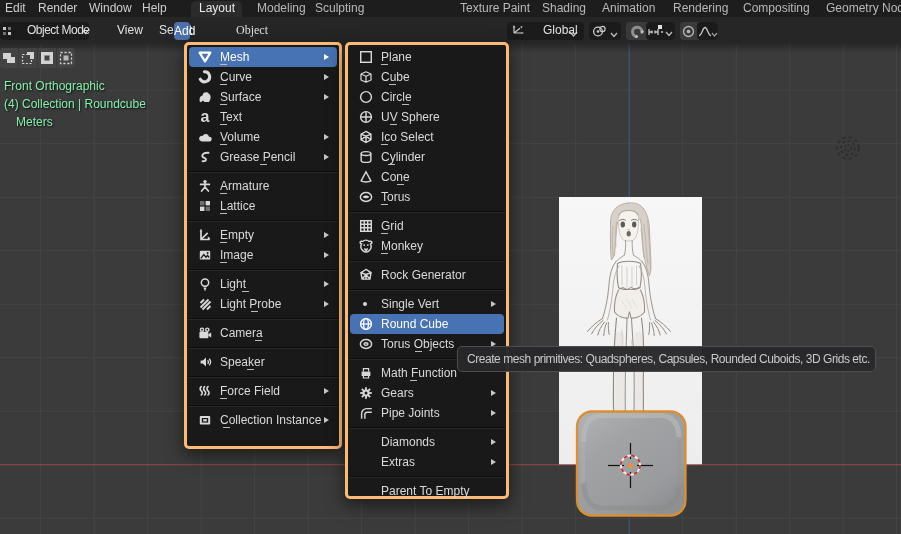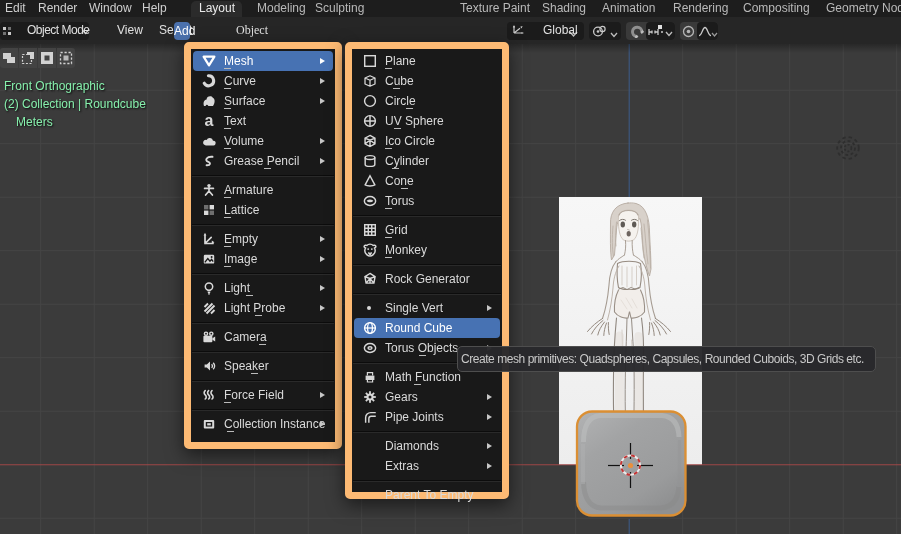--- a/index.html
+++ b/index.html
@@ -10,32 +10,32 @@
 #topbar{position:absolute;left:0;top:0;width:901px;height:17px;background:#1d1d1d;z-index:20;}
 #topbar .m{position:absolute;top:0;height:17px;line-height:17px;font-size:12px;color:#cfcfcf;white-space:nowrap;}
 #topbar .tab{color:#b9b9b9;}
 #tabact{position:absolute;left:191px;top:1px;width:51px;height:16px;background:#2b2b2b;border-radius:5px 5px 0 0;}
 
 #header{position:absolute;left:0;top:17px;width:901px;height:27px;background:#262626;z-index:20;}
 #header .m{position:absolute;top:0;height:27px;line-height:27px;font-size:12px;color:#e0e0e0;white-space:nowrap;margin-left:12px;}
 .hbox{position:absolute;top:5px;height:18px;background:#1b1b1b;border-radius:4px;}
 #addbtn{position:absolute;left:174px;top:22px;width:16px;height:18px;background:#4b71ad;border-radius:4px;color:#fff;font-size:12px;line-height:18px;text-align:center;z-index:21;}
 
-.menu{position:absolute;background:#191919;border:7px solid #fdba74;border-radius:5px;box-shadow:0 6px 18px rgba(0,0,0,.55);padding-top:2px;z-index:30;}
+.menu{position:absolute;background:#191919;border:3px solid #fdba74;border-radius:5px;box-shadow:0 6px 18px rgba(0,0,0,.55);padding-top:2px;z-index:30;}
 .mi{height:20px;display:flex;align-items:center;color:#dadada;font-size:12px;position:relative;margin:0 2px;}
 .mi>svg{margin-left:9px;margin-right:8px;flex:0 0 14px;}
 .mi .lbl{white-space:nowrap;}
 .mi .arr{position:absolute;right:8px;width:0;height:0;border-left:5px solid #c7c7c7;border-top:3.5px solid transparent;border-bottom:3.5px solid transparent;}
 .mi.sel{background:#4772b3;border-radius:4px;color:#fff;}
 .mi.sel .arr{border-left-color:#fff;}
 .msep{height:9px;position:relative;margin:0 1px;}
 .msep:after{content:'';position:absolute;left:0;right:0;top:4px;height:0;border-top:1px solid #0c0c0c;border-bottom:1px solid #2a2a2a;}
 .ul{position:absolute;height:1px;background:#bbb;bottom:2px;}
 
-#tooltip{position:absolute;left:457px;top:346px;width:419px;height:26px;background:rgba(40,40,43,0.97);border:1px solid #4e4e4e;border-radius:5px;z-index:50;color:#c9c9c9;font-size:12px;letter-spacing:-0.45px;line-height:24px;padding-left:3px;white-space:nowrap;}
+#tooltip{position:absolute;left:457px;top:346px;width:419px;height:26px;background:rgba(40,40,43,0.97);border:1px solid #4e4e4e;border-radius:5px;z-index:50;color:#c9c9c9;font-size:12px;letter-spacing:-0.45px;line-height:24px;padding-left:9px;white-space:nowrap;}
 
 .vptxt{position:absolute;font-size:12px;color:#86efac;text-shadow:1px 1px 2px rgba(0,0,0,.9);z-index:5;white-space:nowrap;}
 
 .tbtn{position:absolute;top:48px;width:18px;height:20px;background:#434343;z-index:5;}
 </style>
 </head>
 <body>
 <div id="stage">
 <svg id="vp" class="abs" style="left:0;top:0;z-index:0;" width="901" height="534" viewBox="0 0 901 534">
   <defs>
@@ -130,21 +130,21 @@
 
   <g id="gizmo" transform="translate(848,148)">
     <circle r="10.8" fill="none" stroke="#2e2e2e" stroke-width="1.8" stroke-dasharray="3.4 3"></circle>
     <circle r="7" fill="none" stroke="#2e2e2e" stroke-width="1.8" stroke-dasharray="2.8 2.6"></circle>
     <circle r="3.4" fill="none" stroke="#2e2e2e" stroke-width="1.7" stroke-dasharray="2 1.8"></circle>
   </g>
   <rect x="0" y="44" width="901" height="9" fill="url(#topshadow)"></rect>
 </svg>
 
 <div class="vptxt" style="left:4px;top:79px;">Front Orthographic</div>
-<div class="vptxt" style="left:4px;top:97px;">(2) Collection | Roundcube</div>
+<div class="vptxt" style="left:4px;top:97px;">(4) Collection | Roundcube</div>
 <div class="vptxt" style="left:16px;top:115px;text-align:right;">Meters</div>
 
 <div class="tbtn" style="left:0px;border-radius:3px 0 0 3px;">
   <svg width="14" height="14" viewBox="0 0 14 14" style="margin:3px 0 0 2px;">
         <path d="M1 2 h8 v4 h4 v6 H5 V8 H1z" fill="#d2d2d2"></path>
       </svg>
 </div>
 <div class="tbtn" style="left:19px;">
   <svg width="14" height="14" viewBox="0 0 14 14" style="margin:3px 0 0 2px;">
         <rect x="1.5" y="3.5" width="9" height="9" fill="none" stroke="#d2d2d2" stroke-width="1.2" stroke-dasharray="2 1.6"></rect>
@@ -439,21 +439,21 @@
         </svg>
         <span class="lbl">UV Sphere</span>
         <i class="ul" style="left:40px;width:7px;"></i>
       </div>
 <div class="mi">
         <svg width="14" height="14" viewBox="0 0 14 14">
           <g transform="translate(7 7) scale(1.15) translate(-7 -7)">
             <path d="M7 2.2 L11.3 4.6 V9.4 L7 11.8 L2.7 9.4 V4.6z M2.7 4.6 L7 6.2 L11.3 4.6 M7 6.2 V11.8 M2.7 9.4 L7 6.2 L11.3 9.4" fill="none" stroke="#d8d8d8" stroke-width="1.25"></path>
           </g>
         </svg>
-        <span class="lbl">Ico Circle</span>
+        <span class="lbl">Ico Select</span>
         <i class="ul" style="left:31px;width:7px;"></i>
       </div>
 <div class="mi">
         <svg width="14" height="14" viewBox="0 0 14 14">
           <g transform="translate(7 7) scale(1.15) translate(-7 -7)">
             <ellipse cx="7" cy="4" rx="4.2" ry="1.7" fill="none" stroke="#d8d8d8" stroke-width="1.25"></ellipse>
             <path d="M2.8 4 V10 a4.2 1.7 0 0 0 8.4 0 V4" fill="none" stroke="#d8d8d8" stroke-width="1.25"></path>
           </g>
         </svg>
         <span class="lbl">Cylinder</span>

